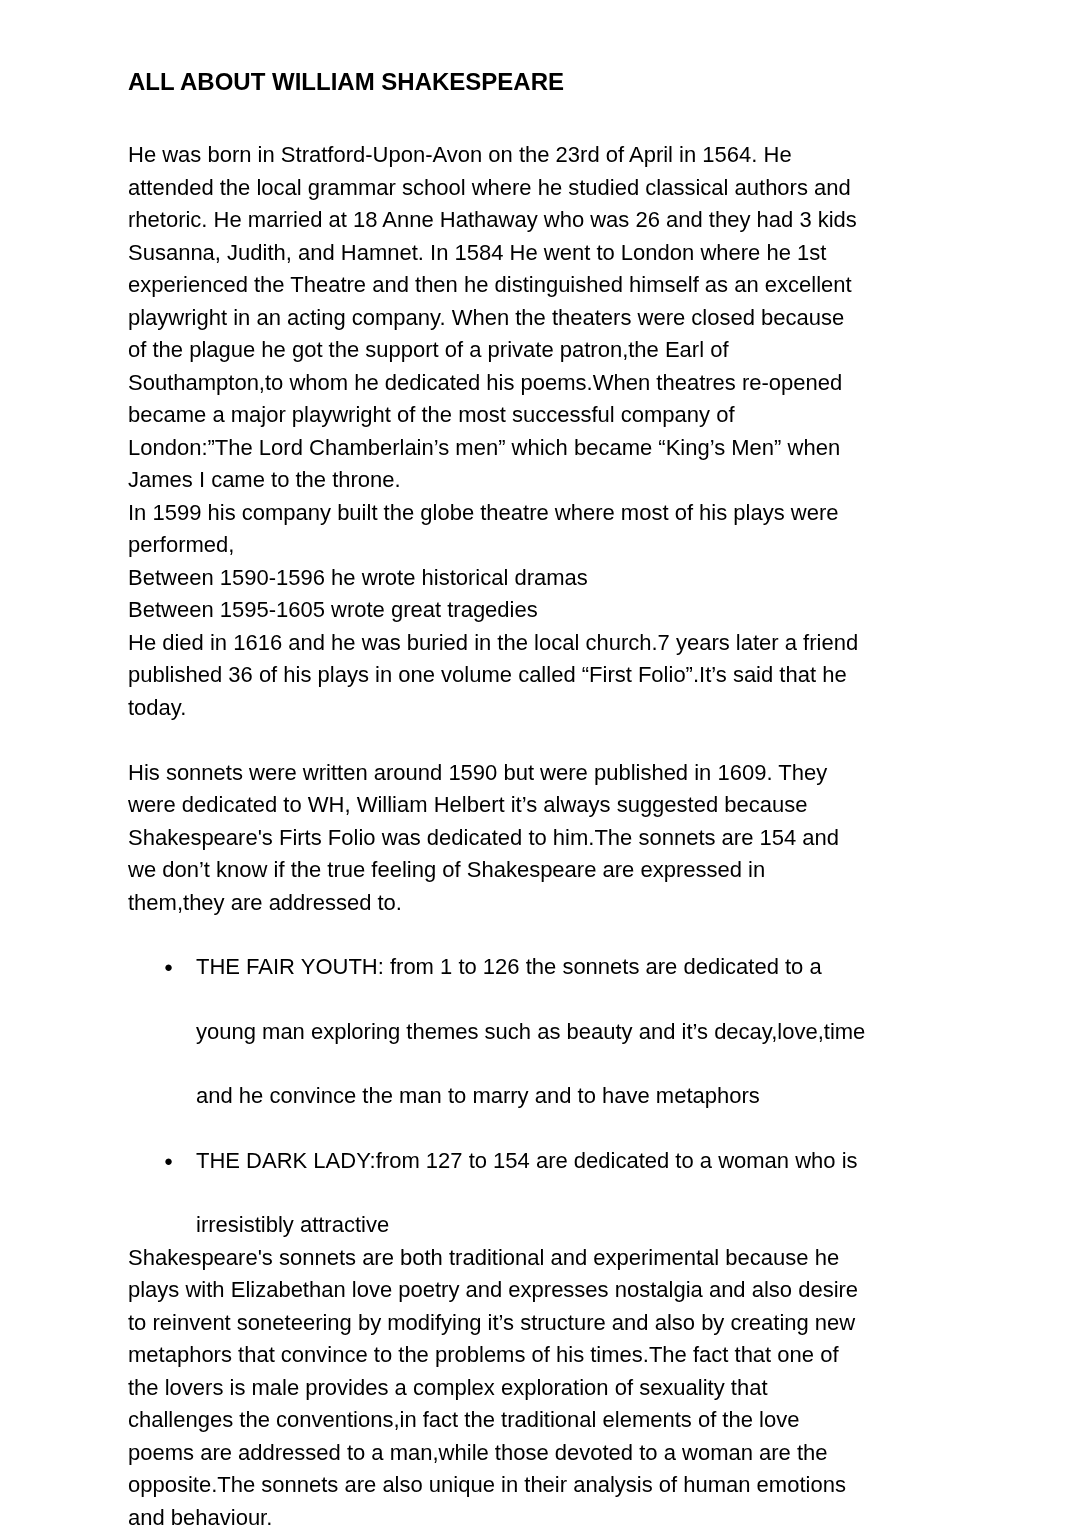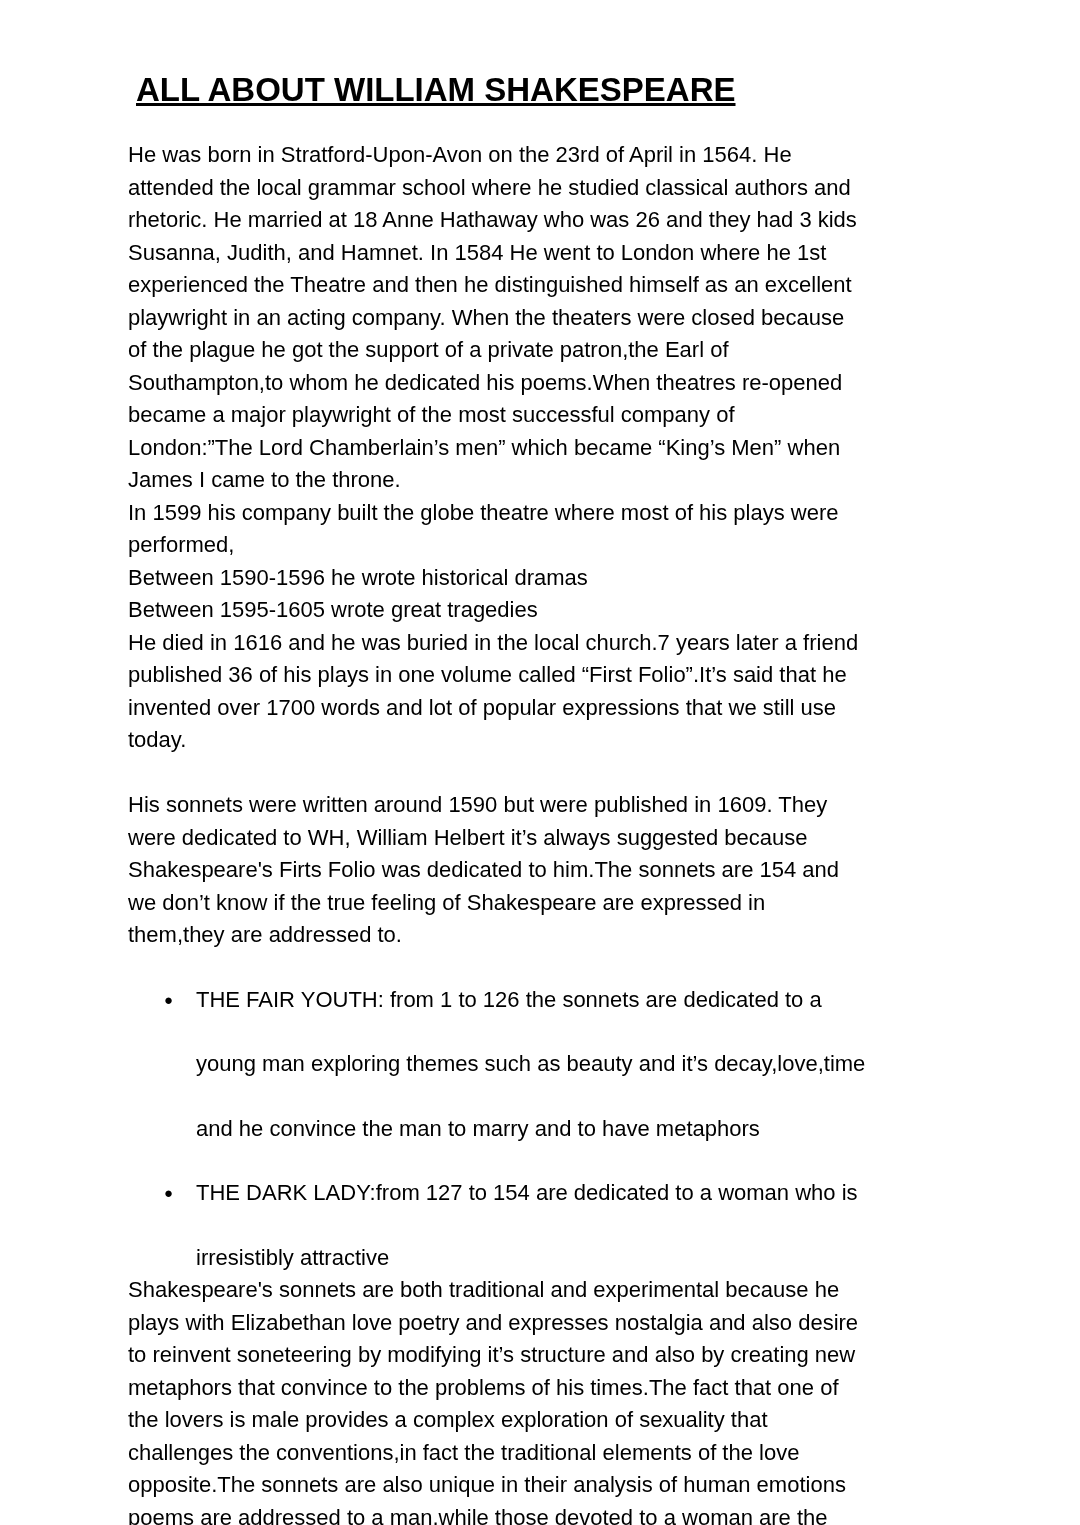--- a/index.html
+++ b/index.html
@@ -16,28 +16,27 @@
     font-family: "Liberation Sans", "DejaVu Sans", sans-serif;
     color: #000000;
   }
   .doc {
     position: absolute;
     left: 128px;
     top: 60px;
     width: 830px;
   }
   .doc-title {
-    margin: 8px;
-    font-size: 33px;
+    margin: 0;
+    font-size: 24px;
     font-weight: bold;
     line-height: 43px;
     letter-spacing: 0;
     color: #000000;
     white-space: pre;
-    text-decoration: underline;
   }
   .doc-body {
     position: absolute;
     left: 0;
     top: 79px; 
     width: 830px;
     font-size: 22px;
     line-height: 32.5px;
     color: #000000;
   }
@@ -79,37 +78,36 @@
         <div class="ln">Southampton,to whom he dedicated his poems.When theatres re-opened</div>
         <div class="ln">became a major playwright of the most successful company of</div>
         <div class="ln">London:”The Lord Chamberlain’s men” which became “King’s Men” when</div>
         <div class="ln">James I came to the throne.</div>
         <div class="ln">In 1599 his company built the globe theatre where most of his plays were</div>
         <div class="ln">performed,</div>
         <div class="ln">Between 1590-1596 he wrote historical dramas</div>
         <div class="ln">Between 1595-1605 wrote great tragedies</div>
         <div class="ln">He died in 1616 and he was buried in the local church.7 years later a friend</div>
         <div class="ln">published 36 of his plays in one volume called “First Folio”.It’s said that he</div>
-        <div class="ln">invented over 1700 words and lot of popular expressions that we still use</div>
         <div class="ln">today.</div>
         <div class="ln blank">&nbsp;</div>
         <div class="ln">His sonnets were written around 1590 but were published in 1609. They</div>
         <div class="ln">were dedicated to WH, William Helbert it’s always suggested because</div>
         <div class="ln">Shakespeare's Firts Folio was dedicated to him.The sonnets are 154 and</div>
         <div class="ln">we don’t know if the true feeling of Shakespeare are expressed in</div>
         <div class="ln">them,they are addressed to.</div>
         <div class="ln bullet-first"><span class="blt">●</span><span class="btxt">THE FAIR YOUTH: from 1 to 126 the sonnets are dedicated to a</span></div>
         <div class="ln bullet-cont">young man exploring themes such as beauty and it’s decay,love,time</div>
         <div class="ln bullet-cont">and he convince the man to marry and to have metaphors</div>
         <div class="ln bullet-first"><span class="blt">●</span><span class="btxt">THE DARK LADY:from 127 to 154 are dedicated to a woman who is</span></div>
         <div class="ln bullet-cont">irresistibly attractive</div>
         <div class="ln">Shakespeare's sonnets are both traditional and experimental because he</div>
         <div class="ln">plays with Elizabethan love poetry and expresses nostalgia and also desire</div>
         <div class="ln">to reinvent soneteering by modifying it’s structure and also by creating new</div>
         <div class="ln">metaphors that convince to the problems of his times.The fact that one of</div>
         <div class="ln">the lovers is male provides a complex exploration of sexuality that</div>
         <div class="ln">challenges the conventions,in fact the traditional elements of the love</div>
+        <div class="ln">poems are addressed to a man,while those devoted to a woman are the</div>
         <div class="ln">opposite.The sonnets are also unique in their analysis of human emotions</div>
-        <div class="ln">poems are addressed to a man,while those devoted to a woman are the</div>
         <div class="ln">and behaviour.</div>
       </div>
   </div>
 </div>
 
 </body></html>

